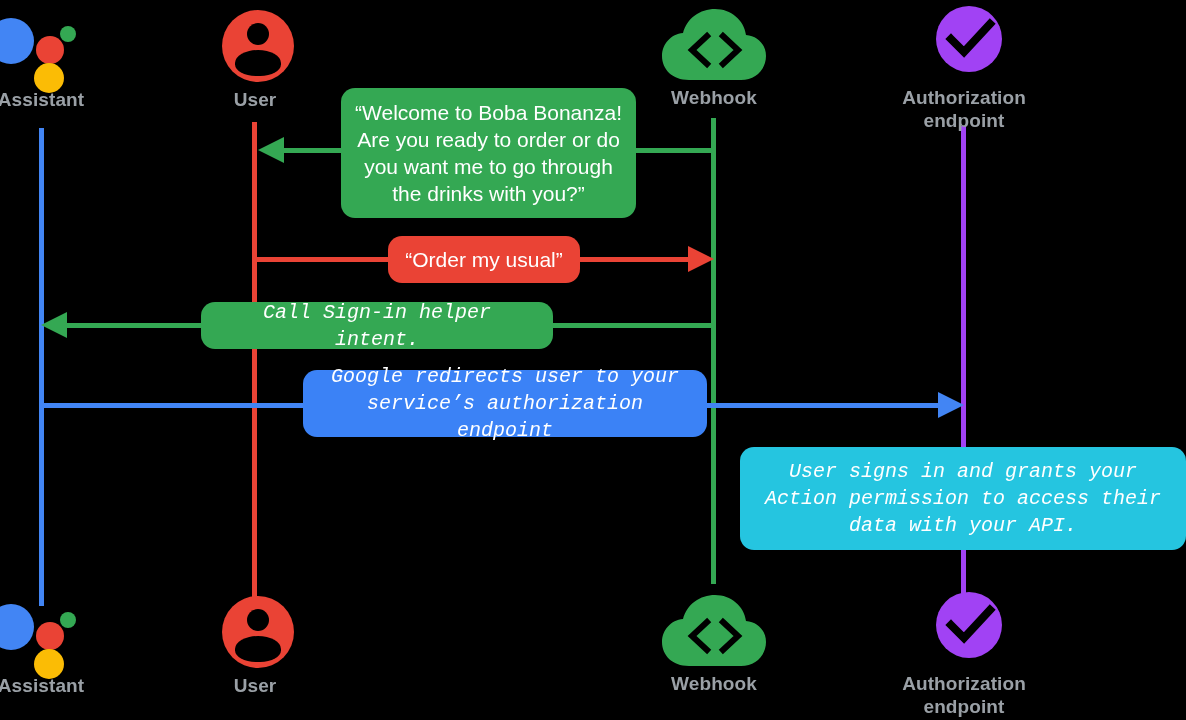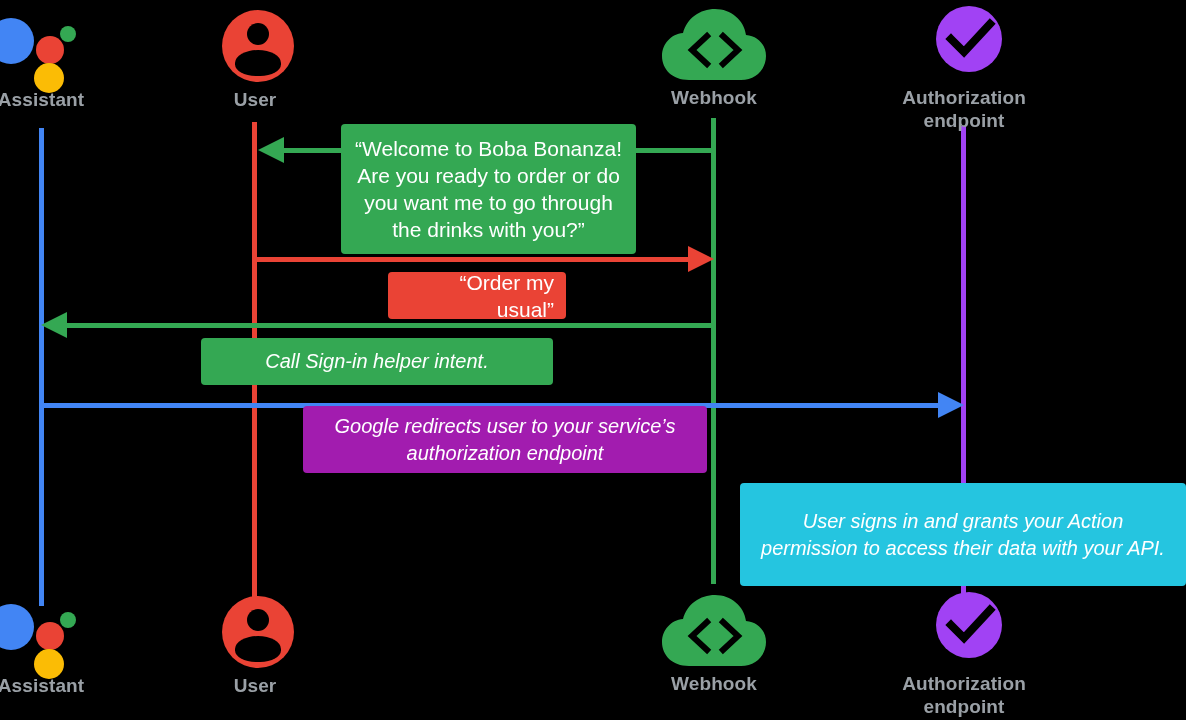--- a/index.html
+++ b/index.html
@@ -104,36 +104,35 @@
   .arrow-head {
     position: absolute;
     width: 0; height: 0;
     border-top: 13px solid transparent;
     border-bottom: 13px solid transparent;
   }
 
   
   .bubble {
     position: absolute;
-    border-radius: 4px;
+    border-radius: 14px;
     box-sizing: border-box;
     color: #ffffff;
     display: flex;
     align-items: center;
     justify-content: center;
     text-align: center;
-    margin-top: 36px;
   }
   .bubble-sans {
     font-family: "Liberation Sans", sans-serif;
     font-size: 21px;
     line-height: 27px;
   }
   .bubble-mono {
-    font-family: Liberation Sans, sans-serif;
+    font-family: Liberation Mono, monospace;
     font-style: italic;
     font-size: 20px;
     line-height: 27px;
   }
 </style>
 </head>
 <body>
 
 <div id="stage">
 
@@ -187,33 +186,33 @@
   </div>
 
   <div class="arrow-line" style="left:283px; top:148px; width:431px; background:#34a853;"></div>
   <div class="arrow-head" style="left:258px; top:137px; border-right:26px solid #34a853;"></div>
   <div class="bubble bubble-sans" style="left:341px; top:88px; width:295px; height:130px; background:#34a853; padding:6px 14px;">
     <span>“Welcome to Boba Bonanza! Are you ready to order or do you want me to go through the drinks with you?”</span>
   </div>
 
   <div class="arrow-line" style="left:255px; top:257px; width:435px; background:#ea4335;"></div>
   <div class="arrow-head" style="left:688px; top:246px; border-left:26px solid #ea4335;"></div>
-  <div class="bubble bubble-sans" style="left:388px; top:236px; width:178px; height:47px; background:#ea4335; padding:0 12px;text-align:right;">
+  <div class="bubble bubble-sans" style="left:388px; top:236px; width:192px; height:47px; background:#ea4335; padding:0 12px;">
     <span>“Order my usual”</span>
   </div>
 
   <div class="arrow-line" style="left:66px; top:323px; width:648px; background:#34a853;"></div>
   <div class="arrow-head" style="left:41px; top:312px; border-right:26px solid #34a853;"></div>
   <div class="bubble bubble-mono" style="left:201px; top:302px; width:352px; height:47px; background:#34a853; padding:0 14px;">
     <span>Call Sign-in helper intent.</span>
   </div>
 
   <div class="arrow-line" style="left:41px; top:403px; width:899px; background:#4285f4;"></div>
   <div class="arrow-head" style="left:938px; top:392px; border-left:26px solid #4285f4;"></div>
-  <div class="bubble bubble-mono" style="left:303px; top:370px; width:404px; height:67px; background:#a21caf; padding:0 14px;">
+  <div class="bubble bubble-mono" style="left:303px; top:370px; width:404px; height:67px; background:#3b82f6; padding:0 14px;">
     <span>Google redirects user to your service’s authorization endpoint</span>
   </div>
 
   <div class="bubble bubble-mono" style="left:740px; top:447px; width:446px; height:103px; background:#25c5e0; padding:0 16px;">
     <span>User signs in and grants your Action permission to access their data with your API.</span>
   </div>
 
   <div class="actor" style="left:-54px; top:594px;">
     <div class="actor-icon">
       <div class="ga-blue"></div>

